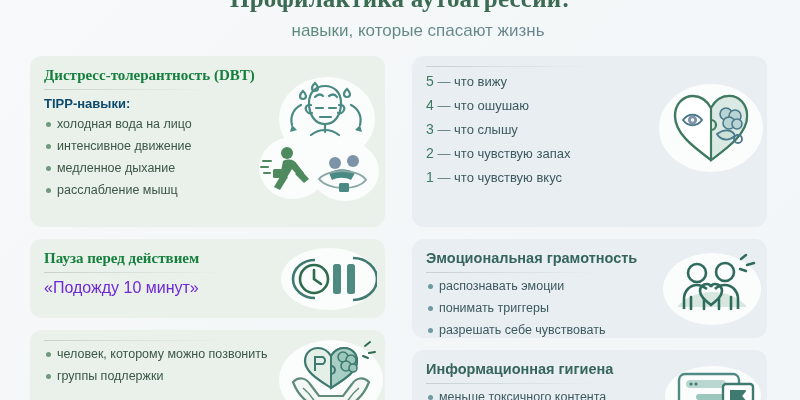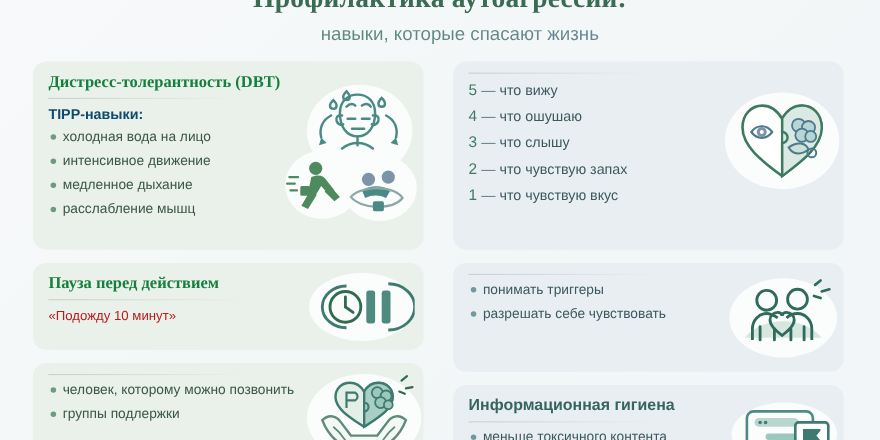--- a/index.html
+++ b/index.html
@@ -80,22 +80,22 @@
   }
 
   .sublabel {
     font-size: 13px;
     font-weight: bold;
     color: #0c4a6e;
     margin: 0 0 5px 0;
     line-height: 16px;
   }
   .quote {
-    font-size: 12px;
-    color: #b91c1c;
+    font-size: 16px;
+    color: #6d28d9;
     margin: 1px 0 0 0;
     line-height: 17px;
   }
 
   ul.bullets {
     list-style: none;
     margin: 0;
     padding: 0;
   }
   ul.bullets li {
@@ -330,22 +330,24 @@
           <circle cx="78" cy="40" r="5"></circle>
         </g>
         <path d="M58,50 c8,-6 16,-4 18,2 c-6,5 -14,5 -18,-2 z" fill="#cfe0d8" stroke="#4a7a8c" stroke-width="1.8"></path>
         <circle cx="79" cy="55" r="4" fill="none" stroke="#4a7a8c" stroke-width="1.8"></circle>
       </svg>
     </div>
   </div>
 
   <div class="card blue" style="height:78px;">
     <div class="text-col" style="width:240px;">
+      <div class="card-title">Эмоциональная грамотность</div>
       <div class="divider"></div>
       <ul class="bullets">
+        <li>распознавать эмоции</li>
         <li>понимать триггеры</li>
         <li>разрешать себе чувствовать</li>
       </ul>
     </div>
     <div class="icon-wrap" style="width:98px;height:72px;right:6px;">
       <div class="blob" style="position:absolute;left:0;top:0;width:98px;height:72px;border-radius:50%;"></div>
       <svg width="98" height="72" viewBox="0 0 98 72" style="position:absolute;left:0;top:0;">
         <path d="M14,54 c8,-10 22,-15 35,-15 c13,0 27,5 35,15 z" fill="#d7e7df"></path>
         <g fill="none" stroke="#2f6b5c" stroke-width="2.6">
           <circle cx="34" cy="20" r="9"></circle>

